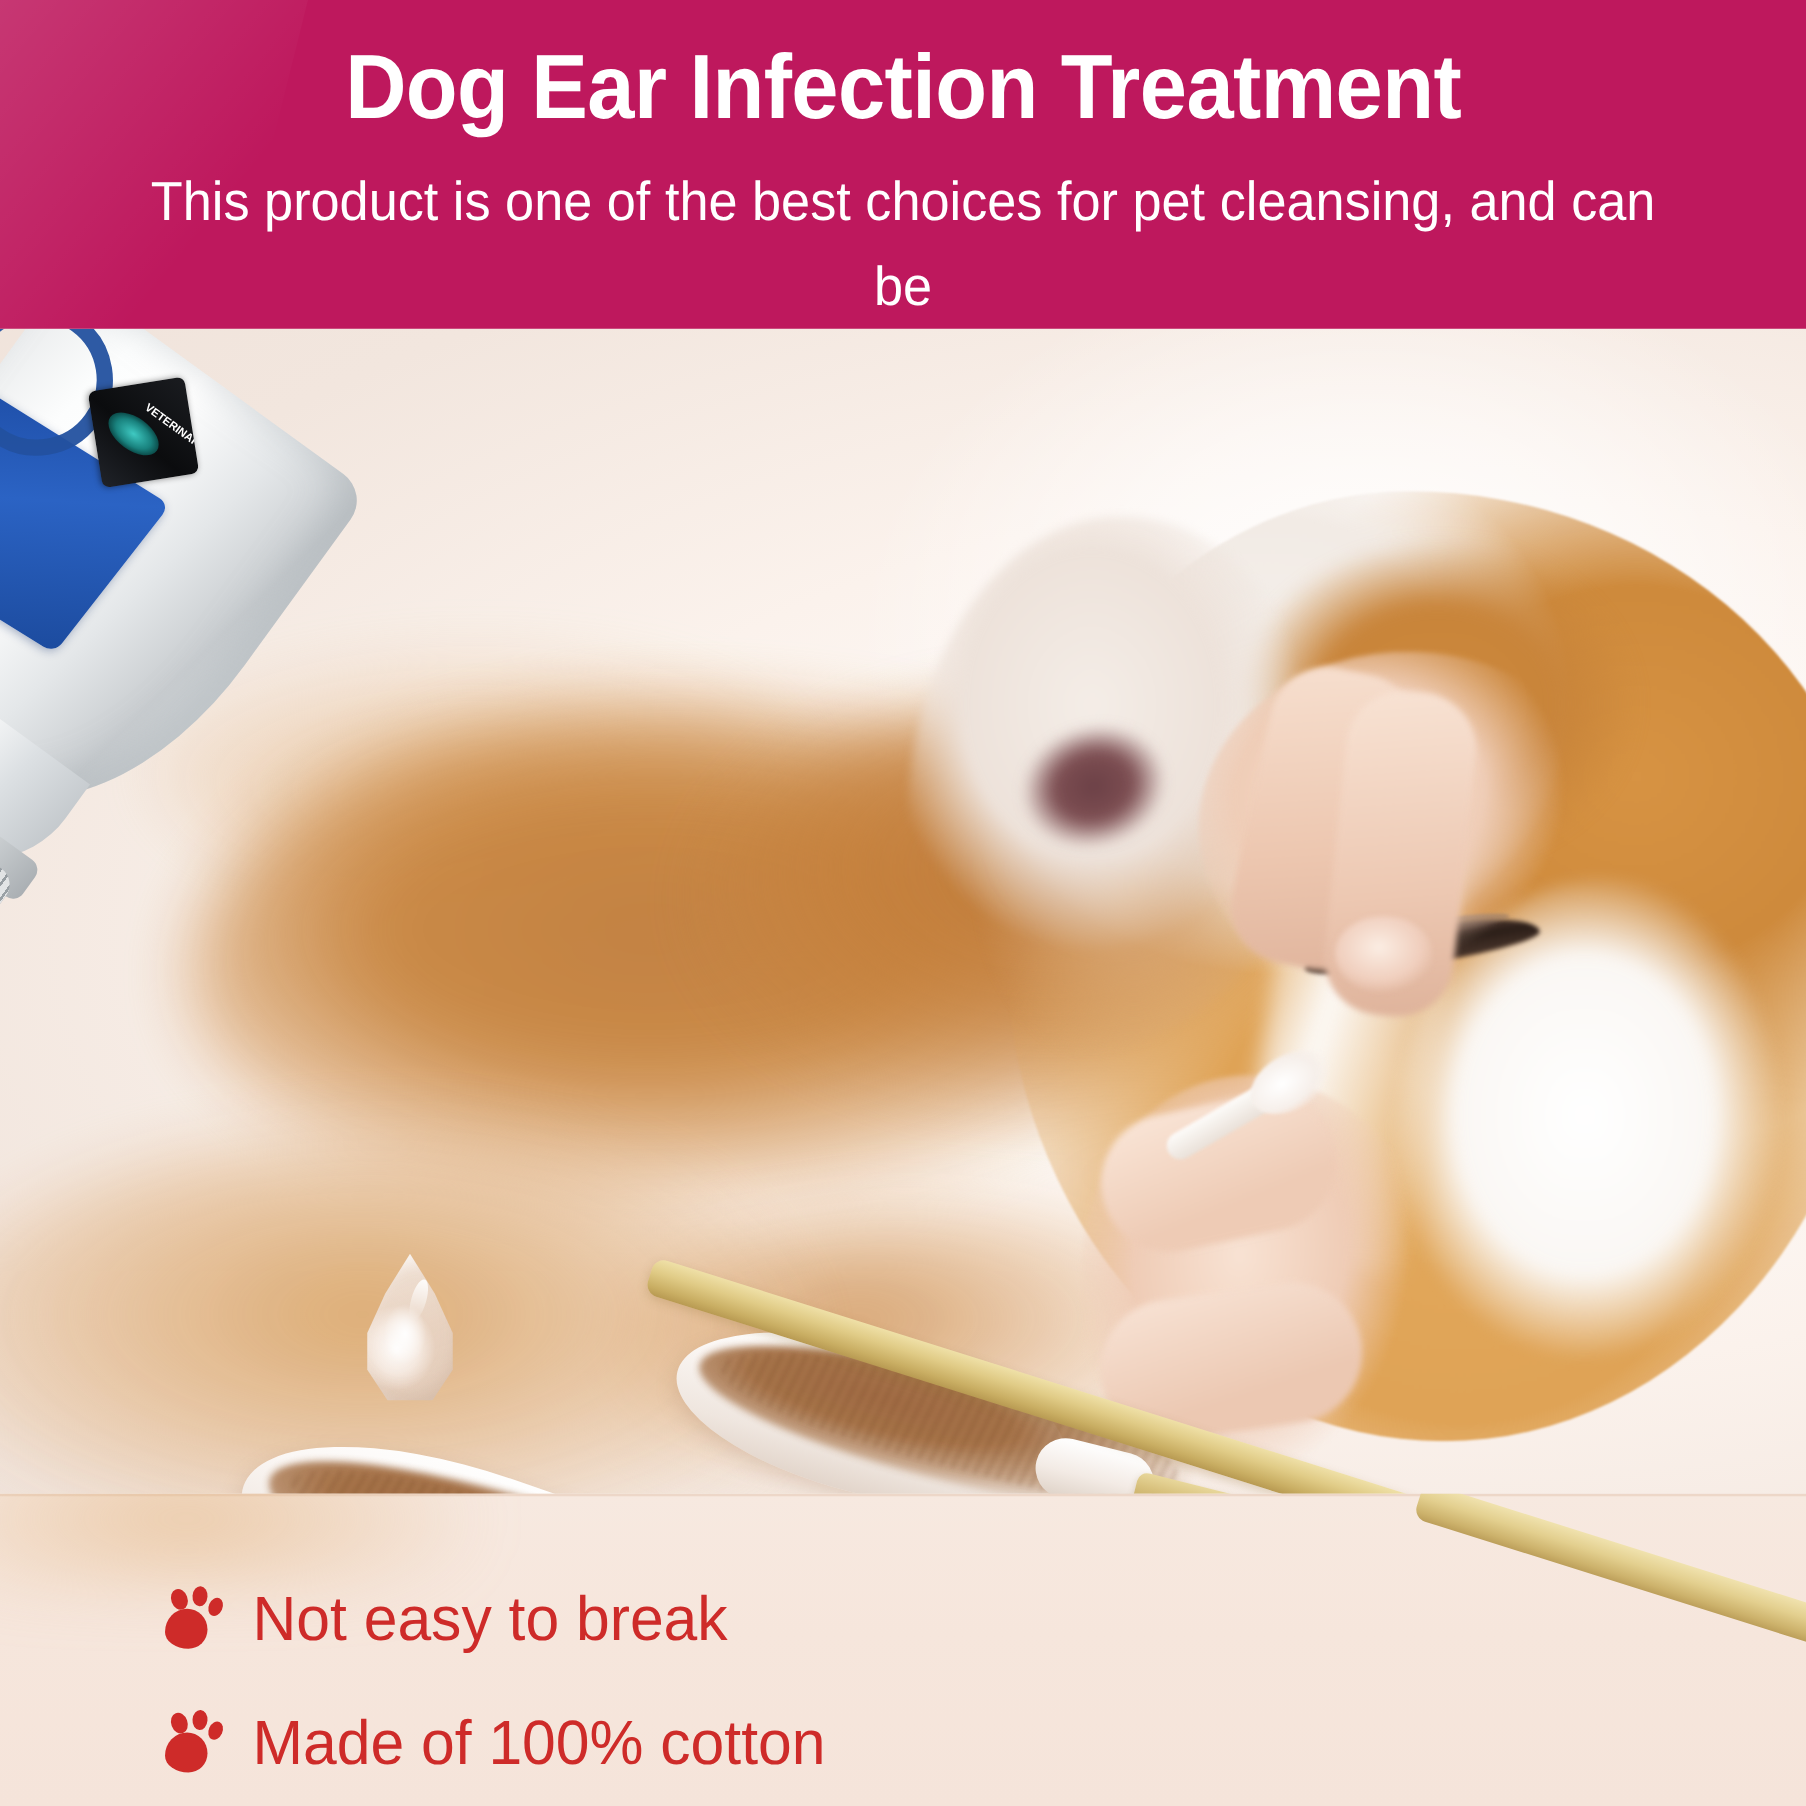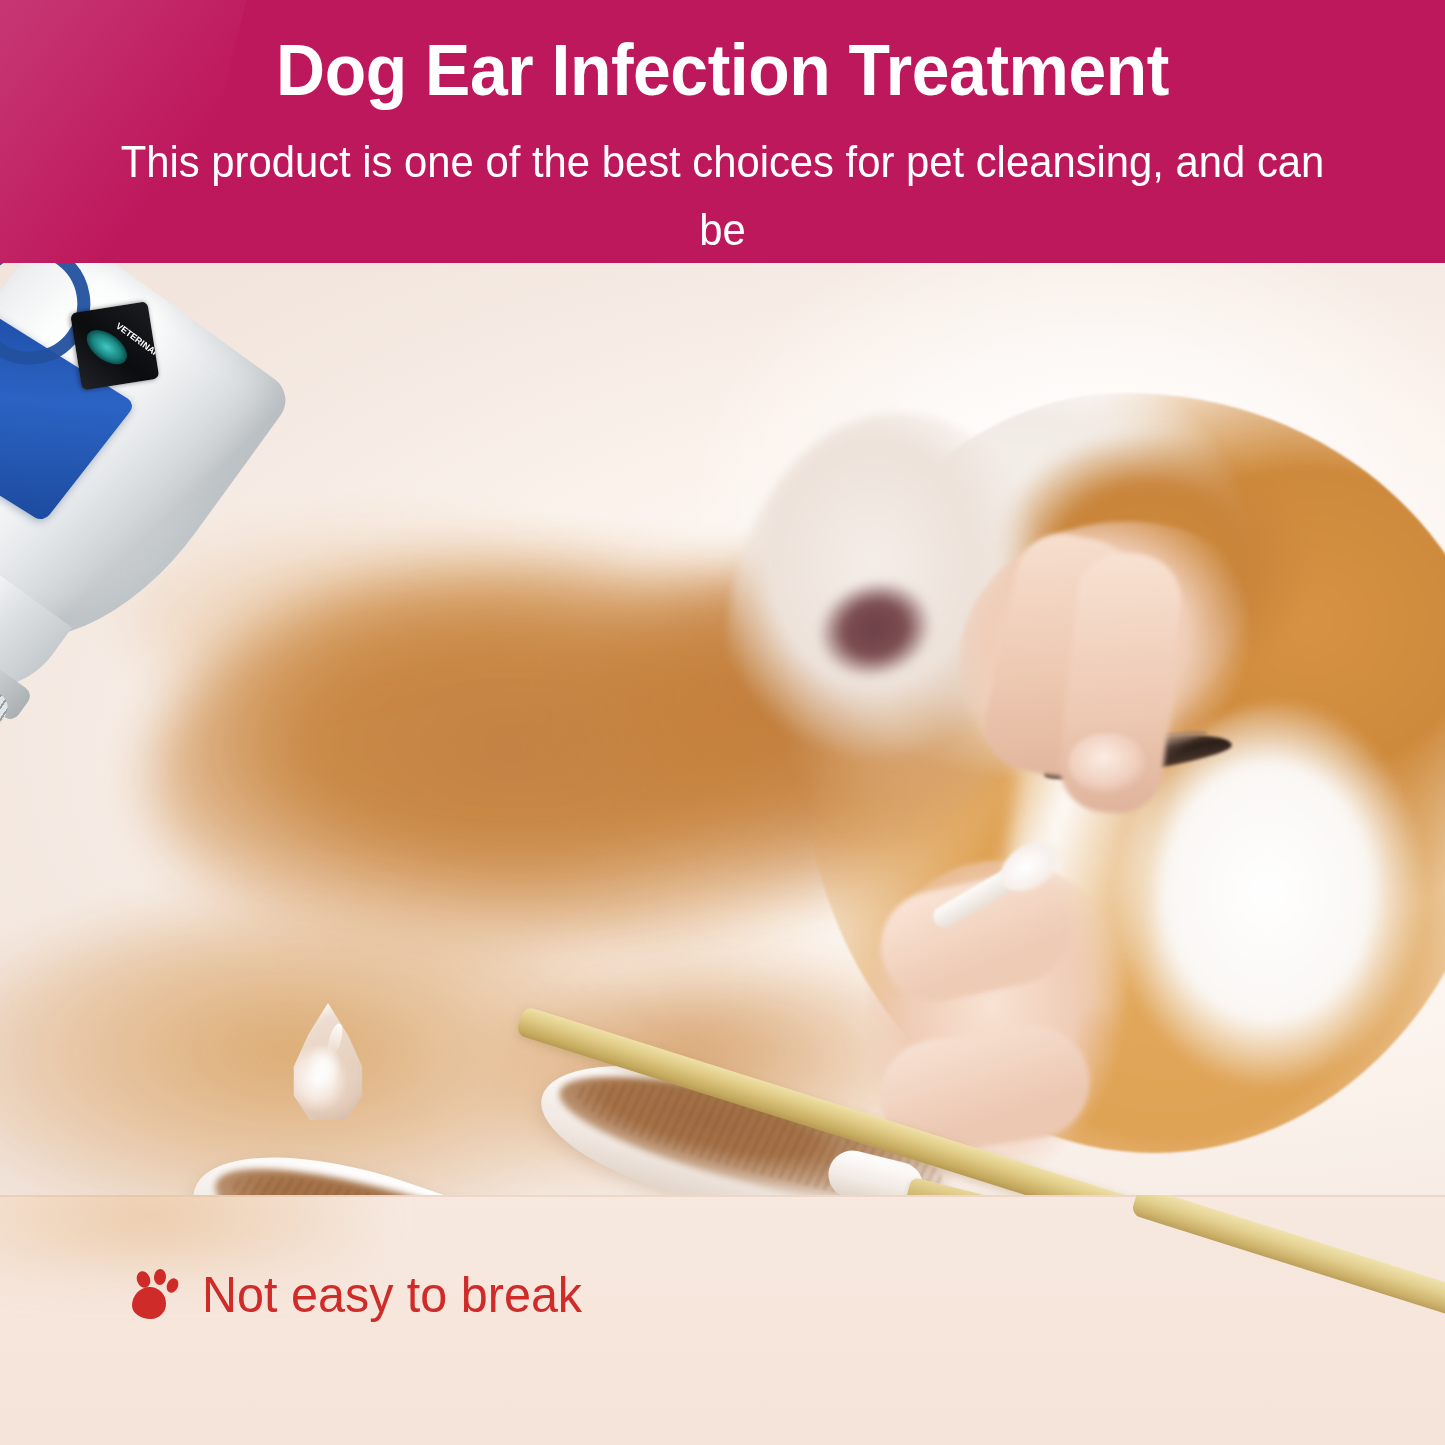--- a/index.html
+++ b/index.html
@@ -575,20 +575,29 @@
           <i class="t3"></i>
         </span>
         <span class="lbl">Not easy to break</span>
       </div>
 
       <div class="feat col2">
         
         
       </div>
 
+      <div class="feat">
+        <span class="paw">
+          <i class="pad"></i>
+          <i class="t1"></i>
+          <i class="t2"></i>
+          <i class="t3"></i>
+        </span>
+        <span class="lbl">Made of 100% cotton</span>
+      </div>
 
       <div class="feat col2">
         
         
       </div>
 
     </div>
   </div>
 
 </div>

